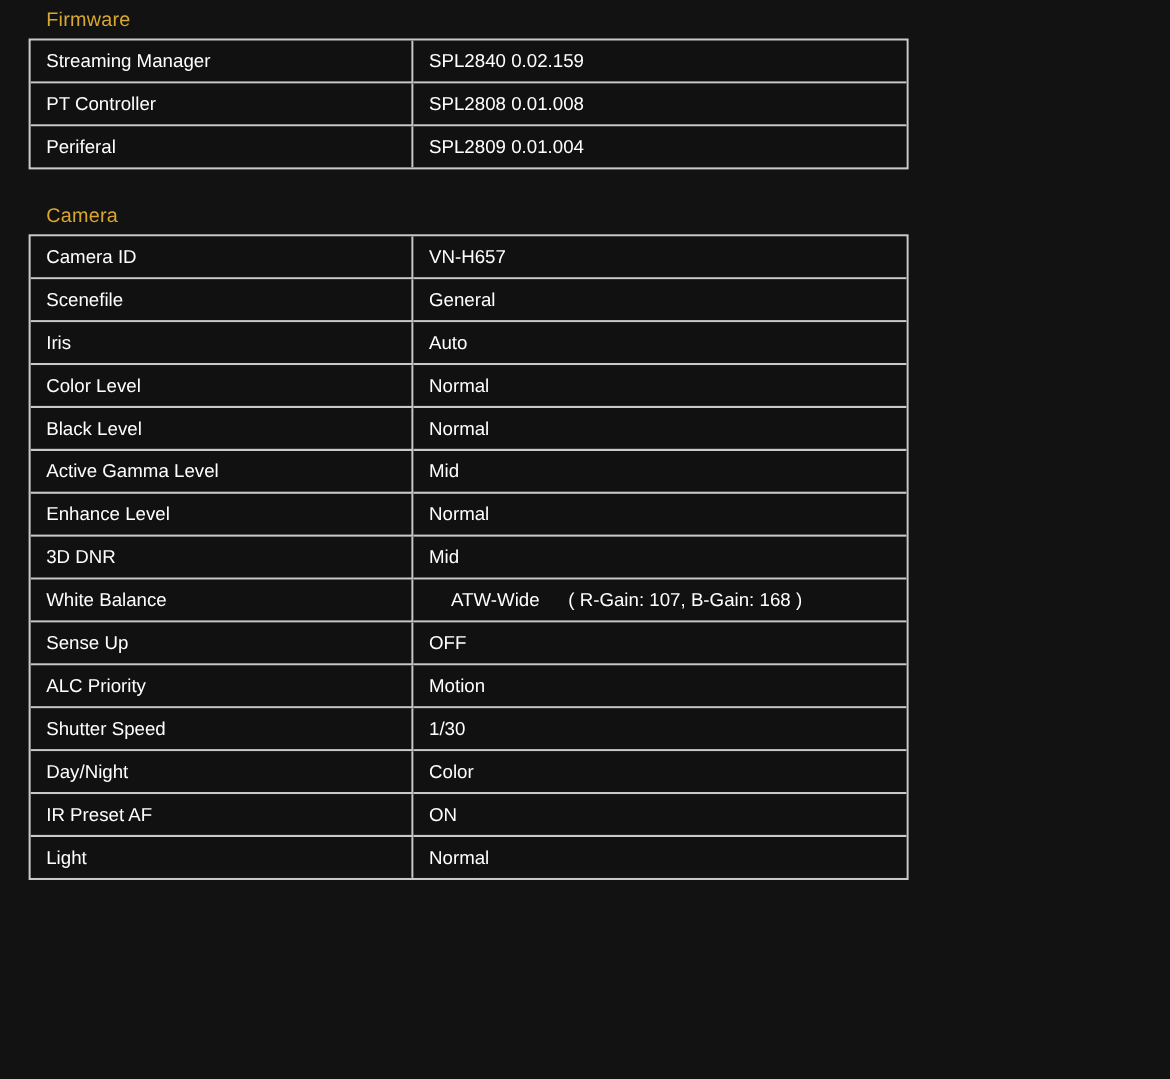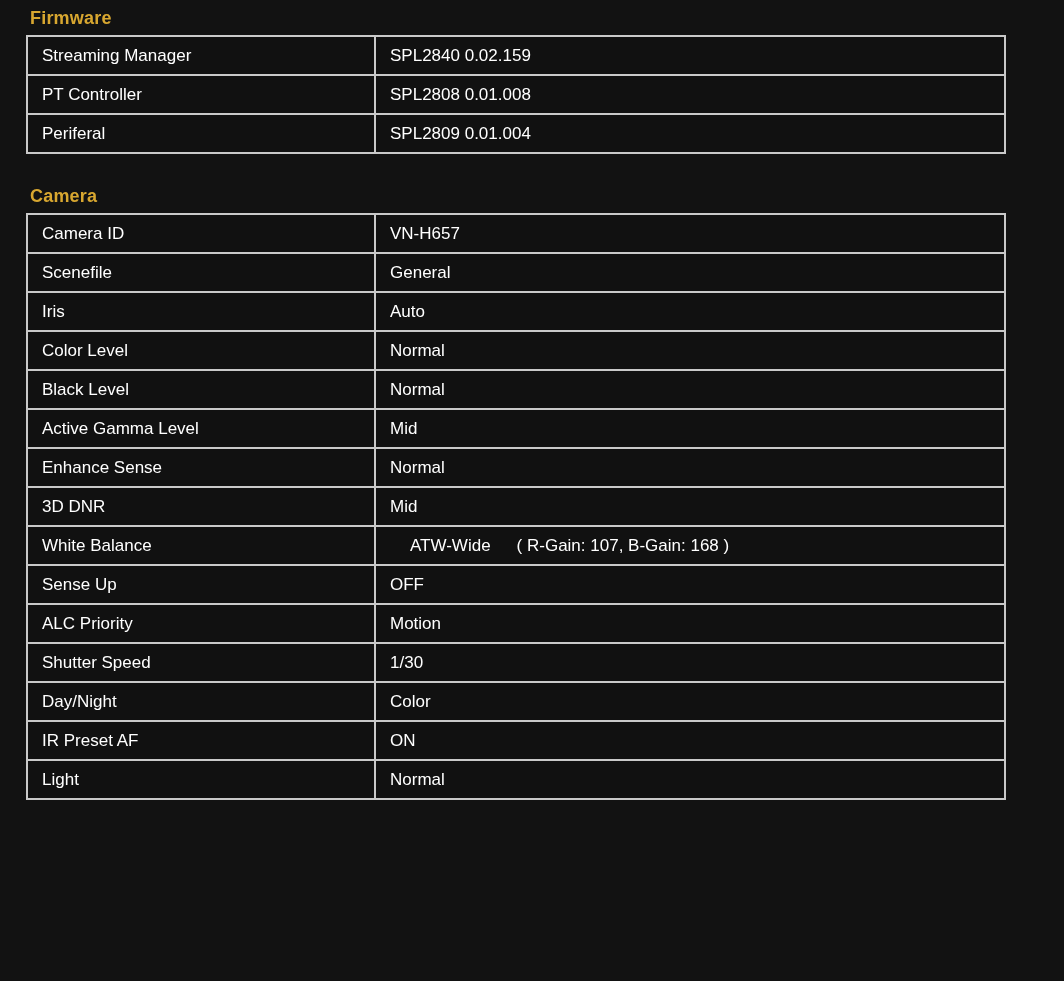--- a/index.html
+++ b/index.html
@@ -19,26 +19,26 @@
   }
   .section {
     margin: 0 0 0 0;
   }
   .section + .section {
     margin-top: 32px;
   }
   .section-title {
     color: #d8a730;
     font-size: 18px;
-    font-weight: bold;
-    margin: 0 0 6px 30px;
+    font-weight: normal;
+    margin: 0 0 6px 42px;
     letter-spacing: 0.2px;
   }
   .info-table {
-    width: 980px;
+    width: 800px;
     margin-left: 26px;
     border-collapse: separate;
     border-spacing: 0;
     border: 2px solid #c9c9c9;
     table-layout: fixed;
   }
   .info-table tr td {
     border-bottom: 2px solid #c9c9c9;
     background: #111111;
     height: 37px;
@@ -114,21 +114,21 @@
             </tr>
             <tr>
               <td class="key">Black Level</td>
               <td class="val">Normal</td>
             </tr>
             <tr>
               <td class="key">Active Gamma Level</td>
               <td class="val">Mid</td>
             </tr>
             <tr>
-              <td class="key">Enhance Sense</td>
+              <td class="key">Enhance Level</td>
               <td class="val">Normal</td>
             </tr>
             <tr>
               <td class="key">3D DNR</td>
               <td class="val">Mid</td>
             </tr>
             <tr>
               <td class="key">White Balance</td>
               <td class="val"><span class="wb-mode">ATW-Wide</span><span class="wb-gains">( R-Gain: 107, B-Gain: 168 )</span></td>
             </tr>

